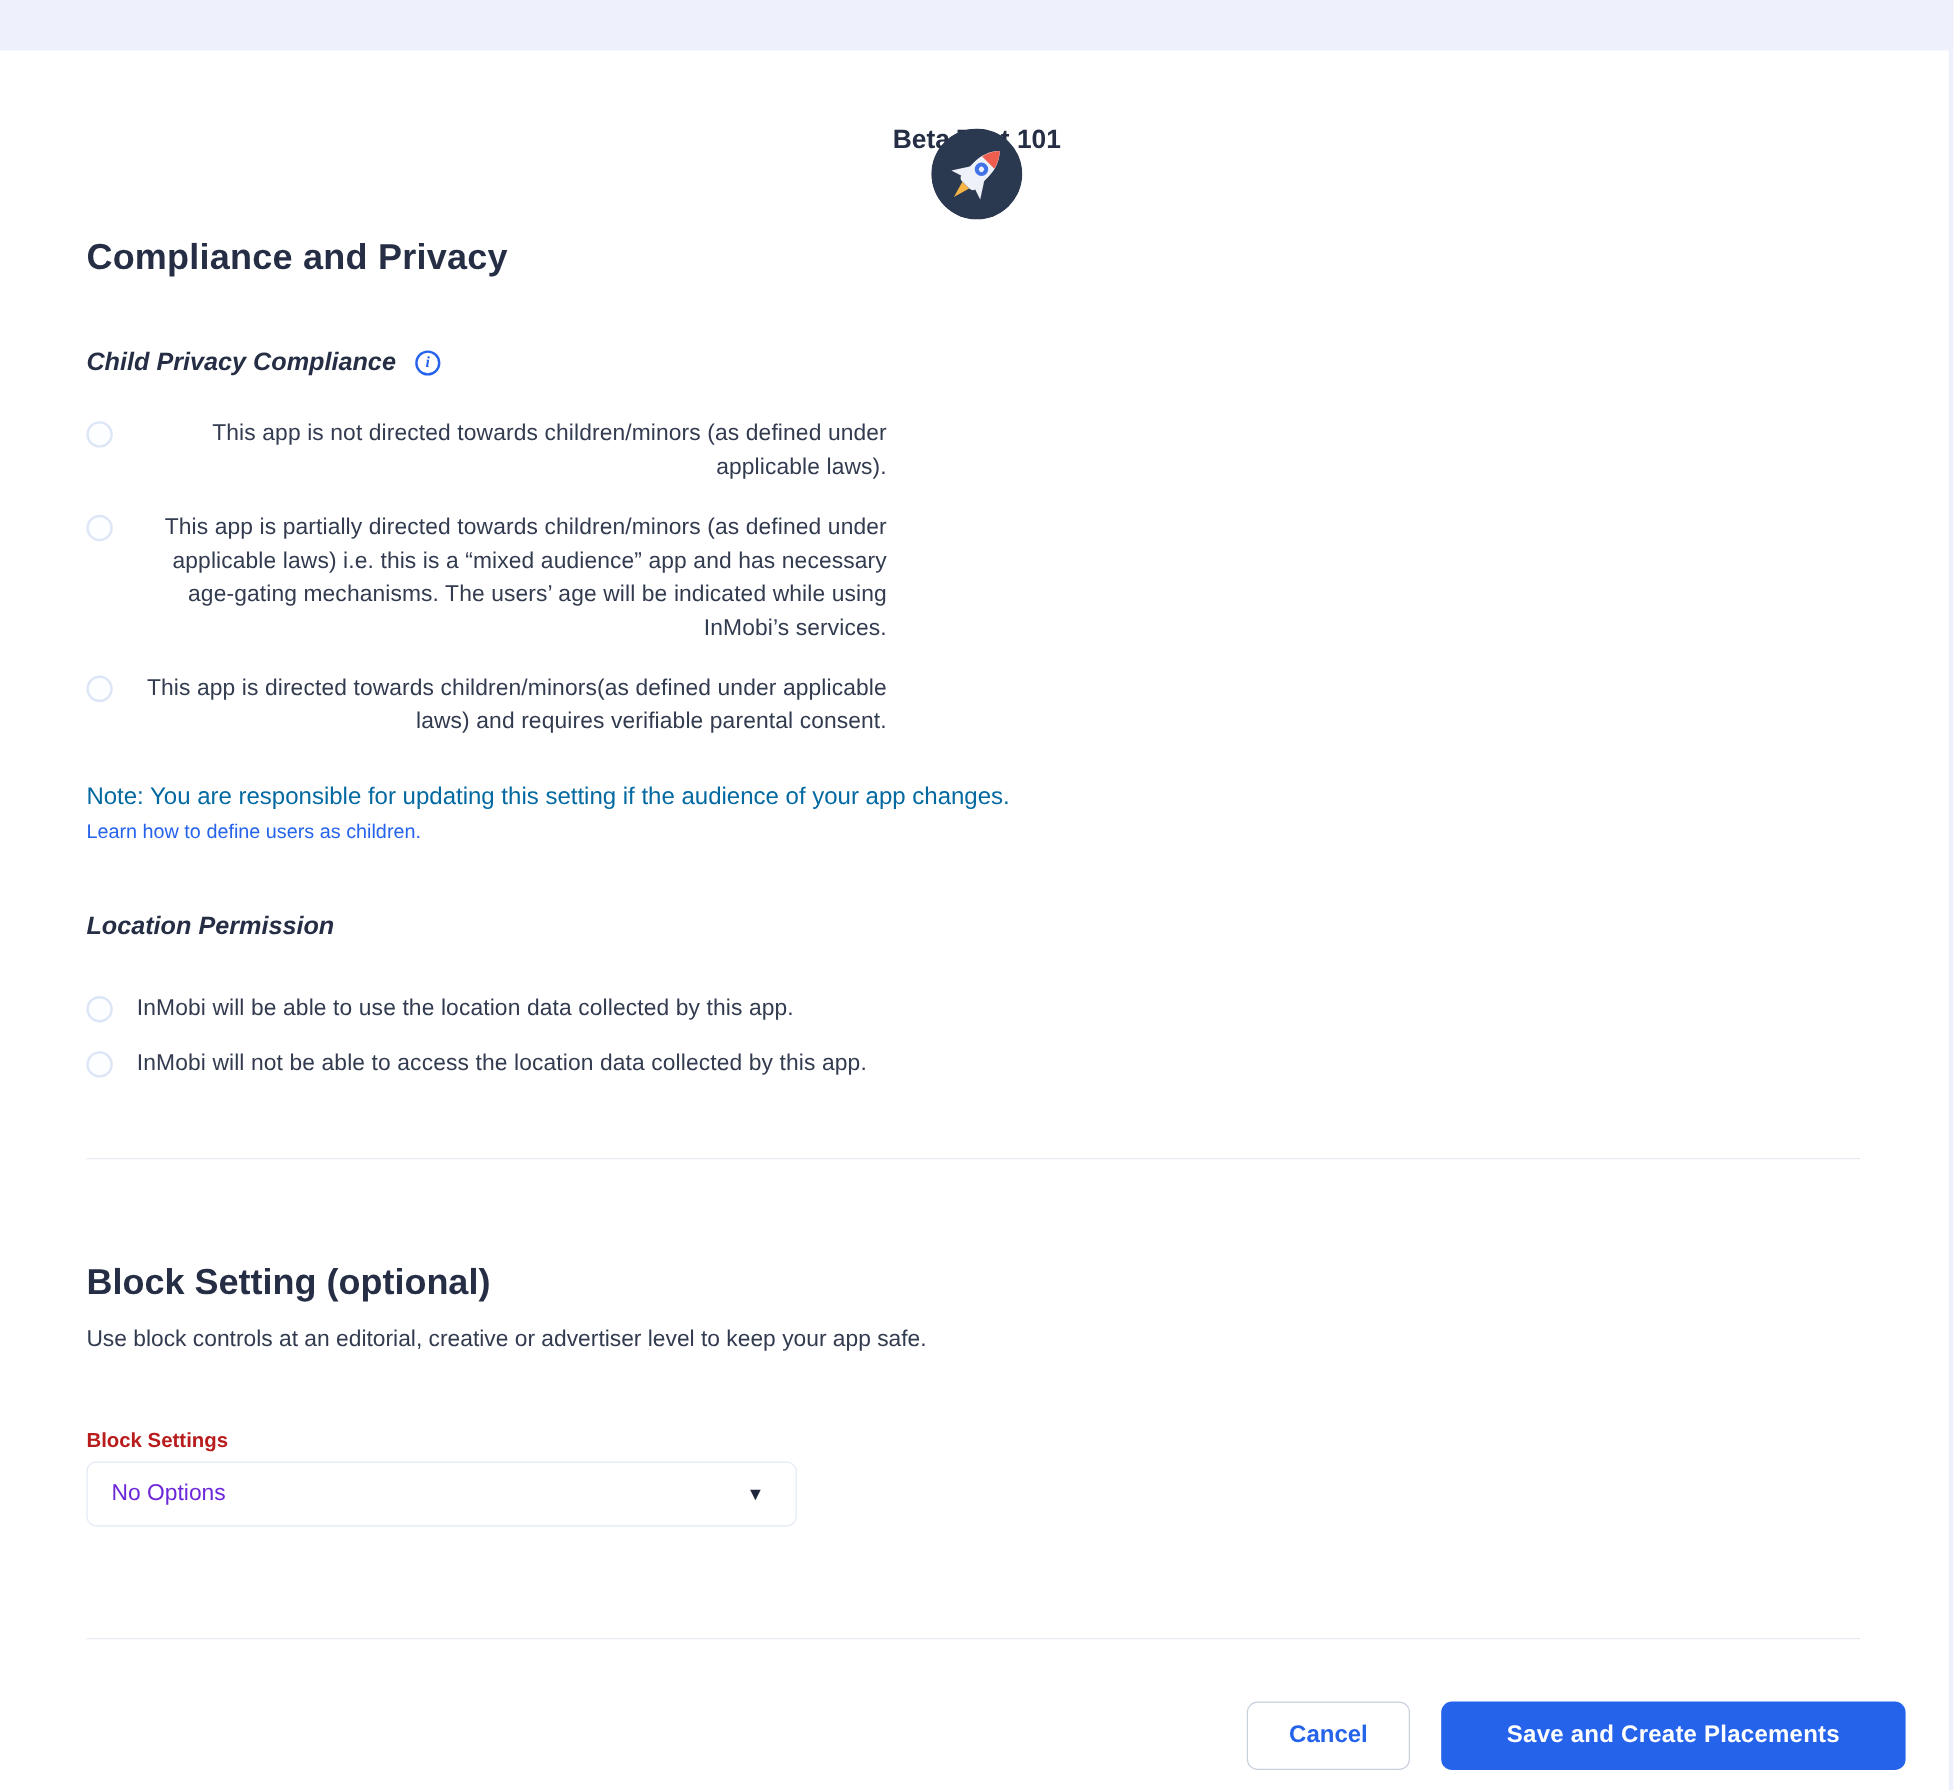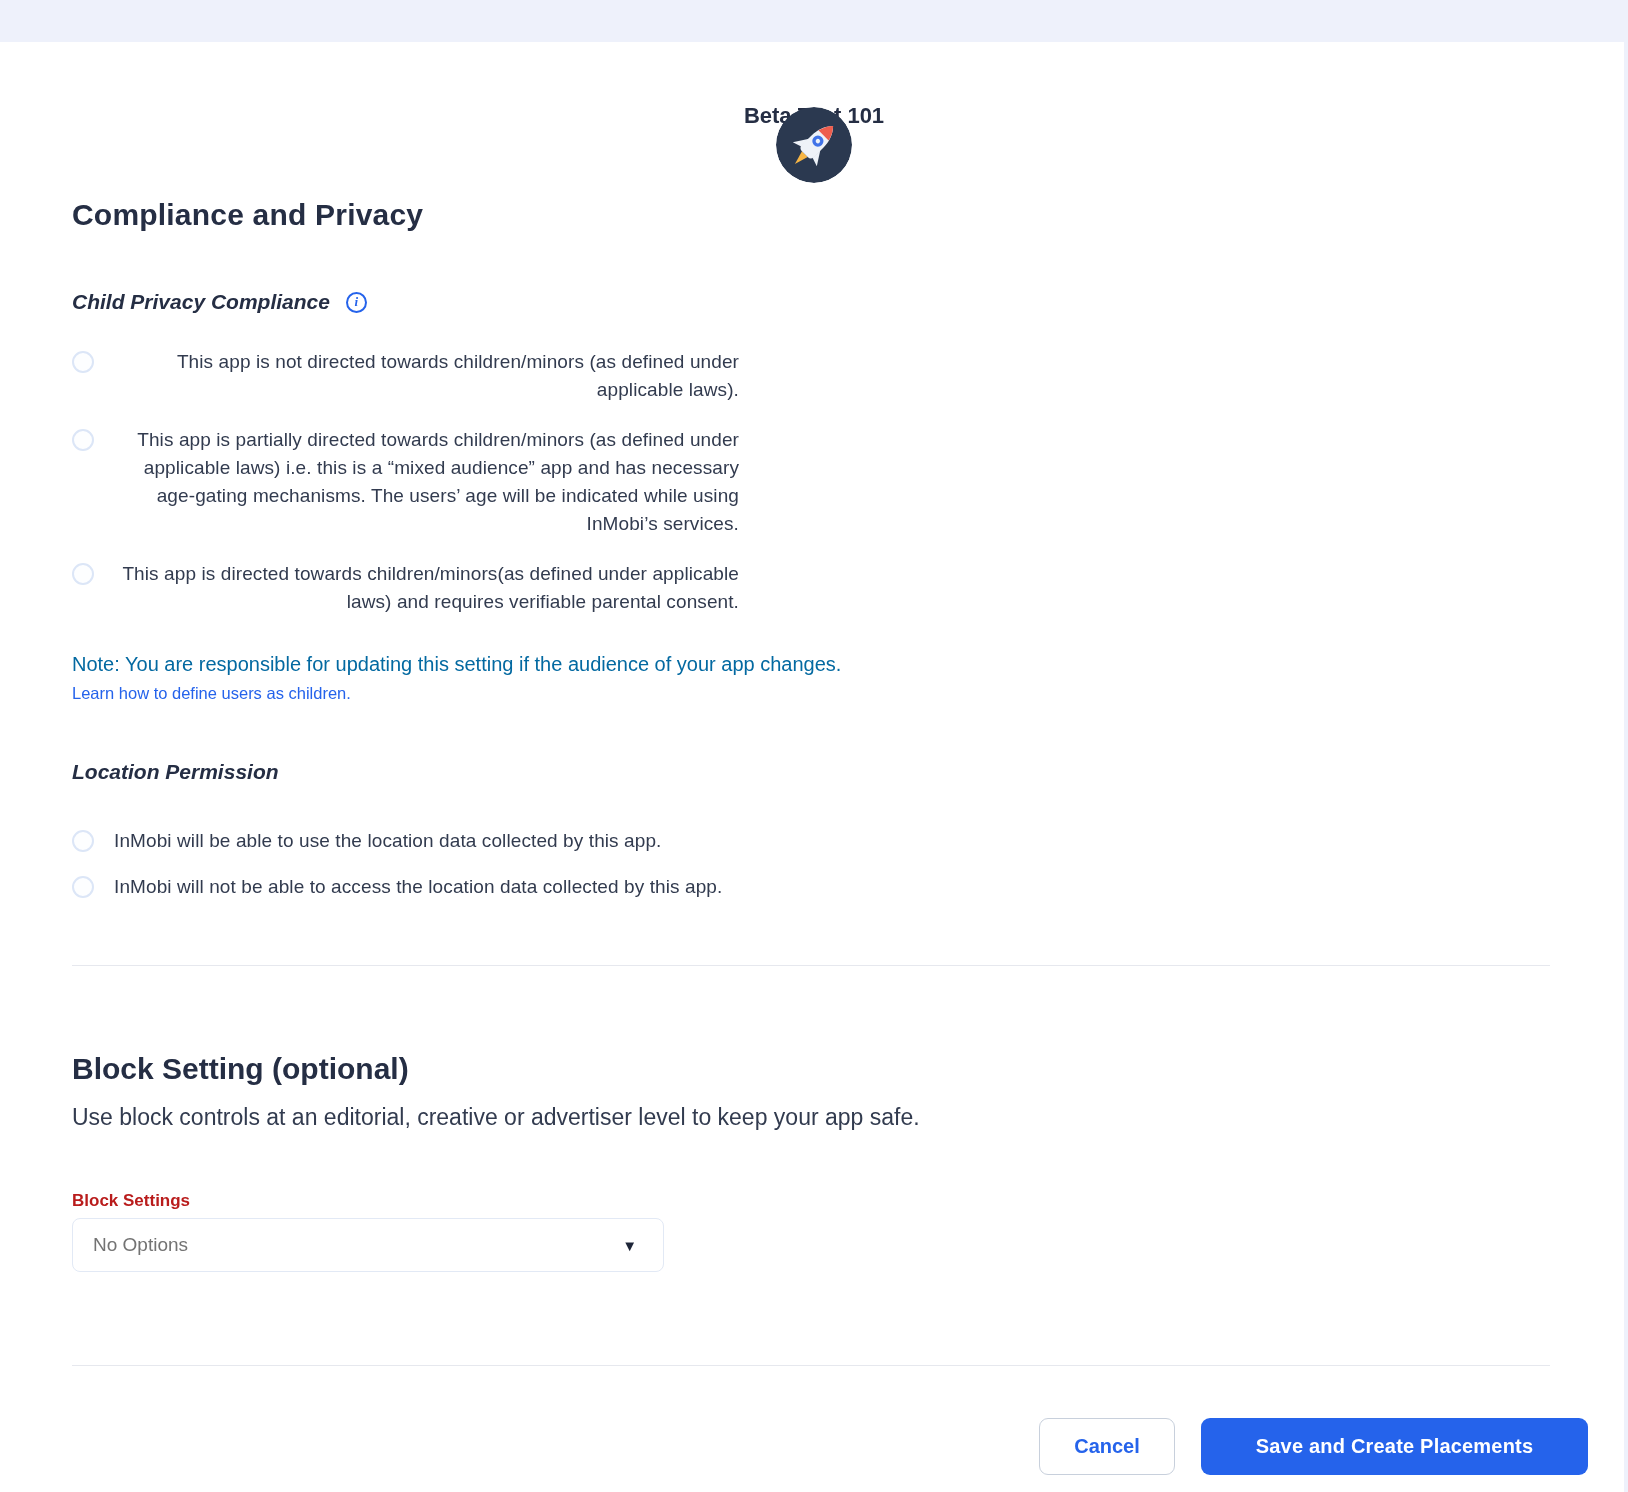--- a/index.html
+++ b/index.html
@@ -101,40 +101,40 @@
   }
   .divider-1 { margin-top: 64px; }
   .divider-2 { margin-top: 93px; }
   .block-title {
     margin-top: 84px;
     font-size: 30px; font-weight: 700; line-height: 38px;
     color: #252e44;
   }
   .block-desc {
     margin-top: 16px;
-    font-size: 23px; line-height: 26px;
+    font-size: 19px; line-height: 26px;
     color: #323b4f;
   }
   .field-label {
     margin-top: 60px;
     font-size: 17px; font-weight: 700; line-height: 22px;
     color: #b91c1c;
   }
   .dropdown {
     margin-top: 6px;
     width: 592px; height: 54px;
     border: 1px solid #e2e9f5;
     border-radius: 8px;
     background: #ffffff;
     display: flex; align-items: center; justify-content: space-between;
     padding: 0 26px 0 20px;
     cursor: pointer;
   }
   .dropdown-value {
-    font-size: 19px; color: #737373;
+    font-size: 19px; color: #6d28d9;
   }
   .dropdown-caret {
     font-size: 15px; color: #1d2538;
     line-height: 1;
   }
   .footer {
     margin-top: 52px;
     display: flex; justify-content: flex-end; align-items: center;
     gap: 26px;
     padding-right: 40px;

